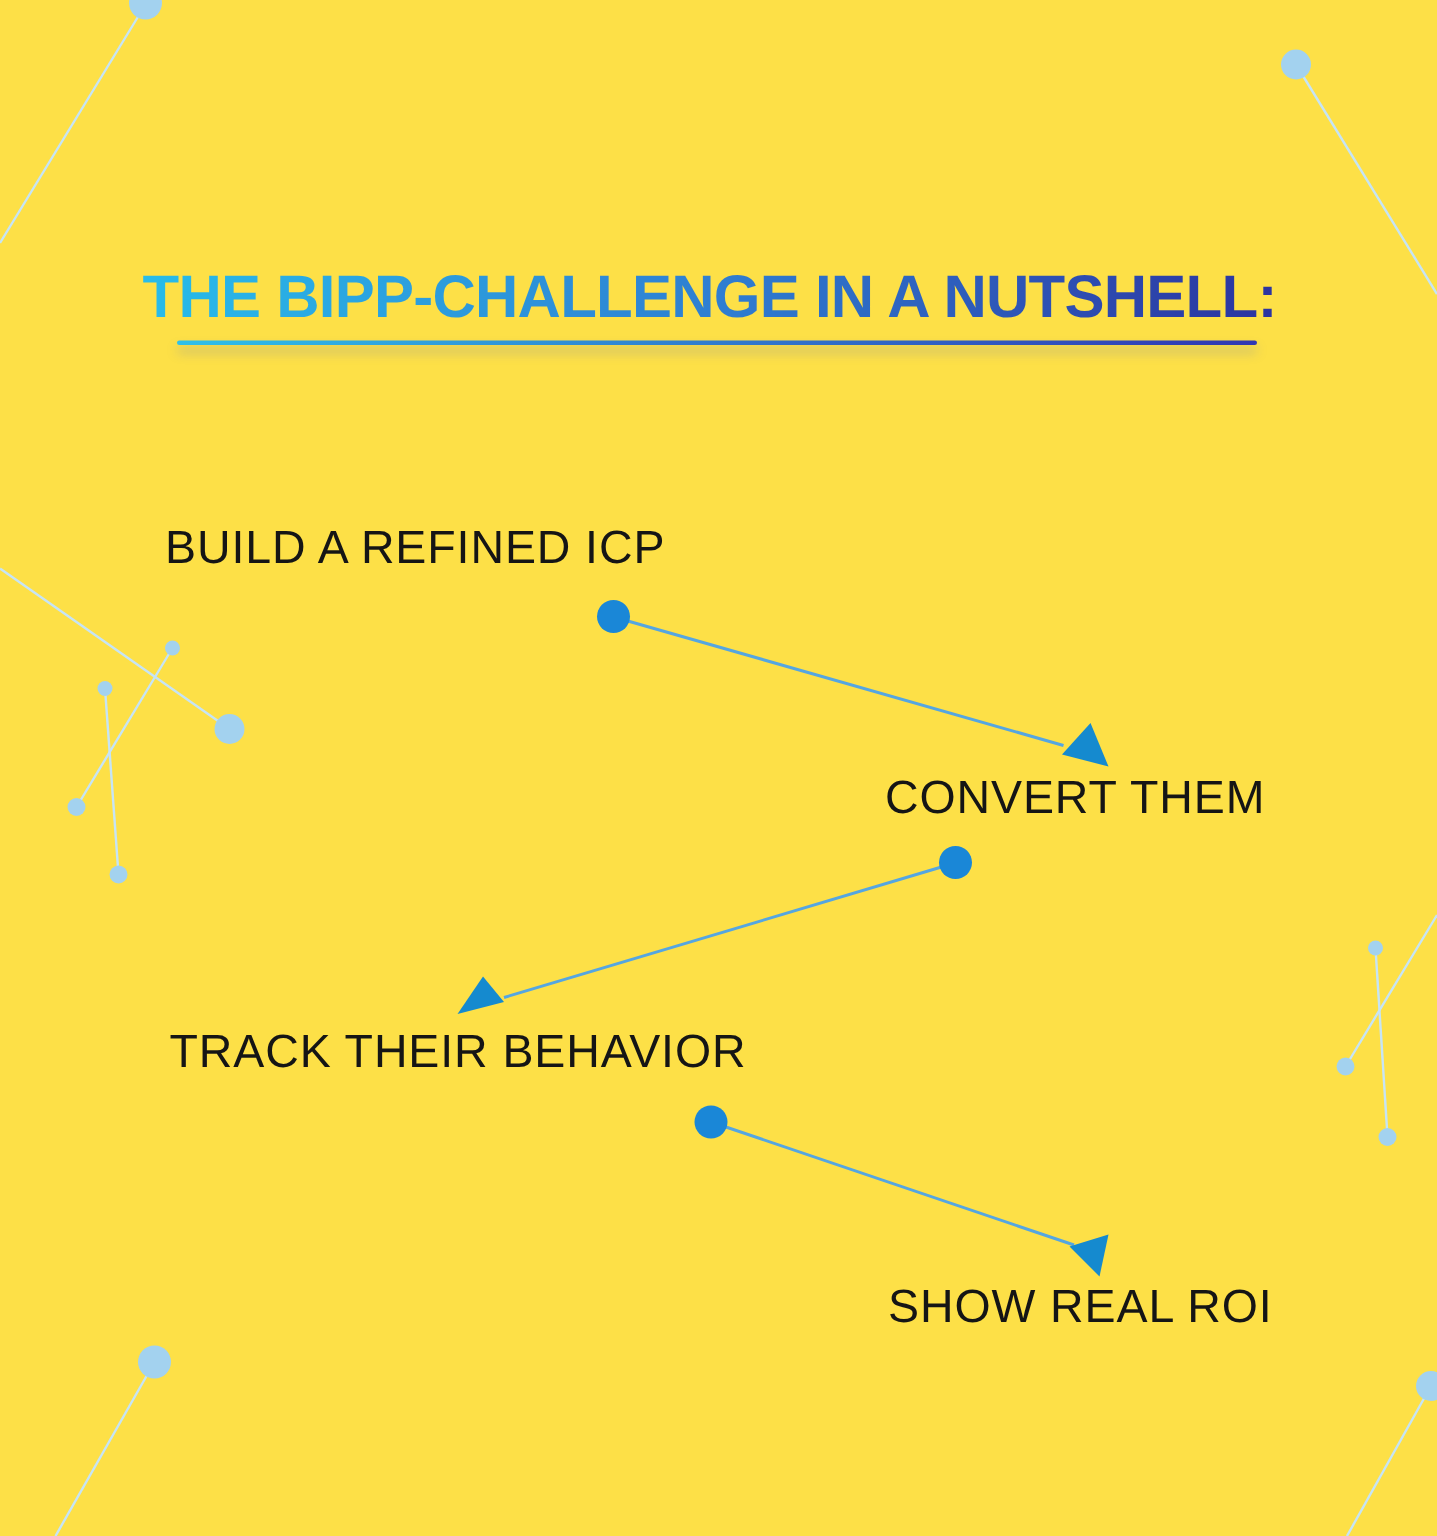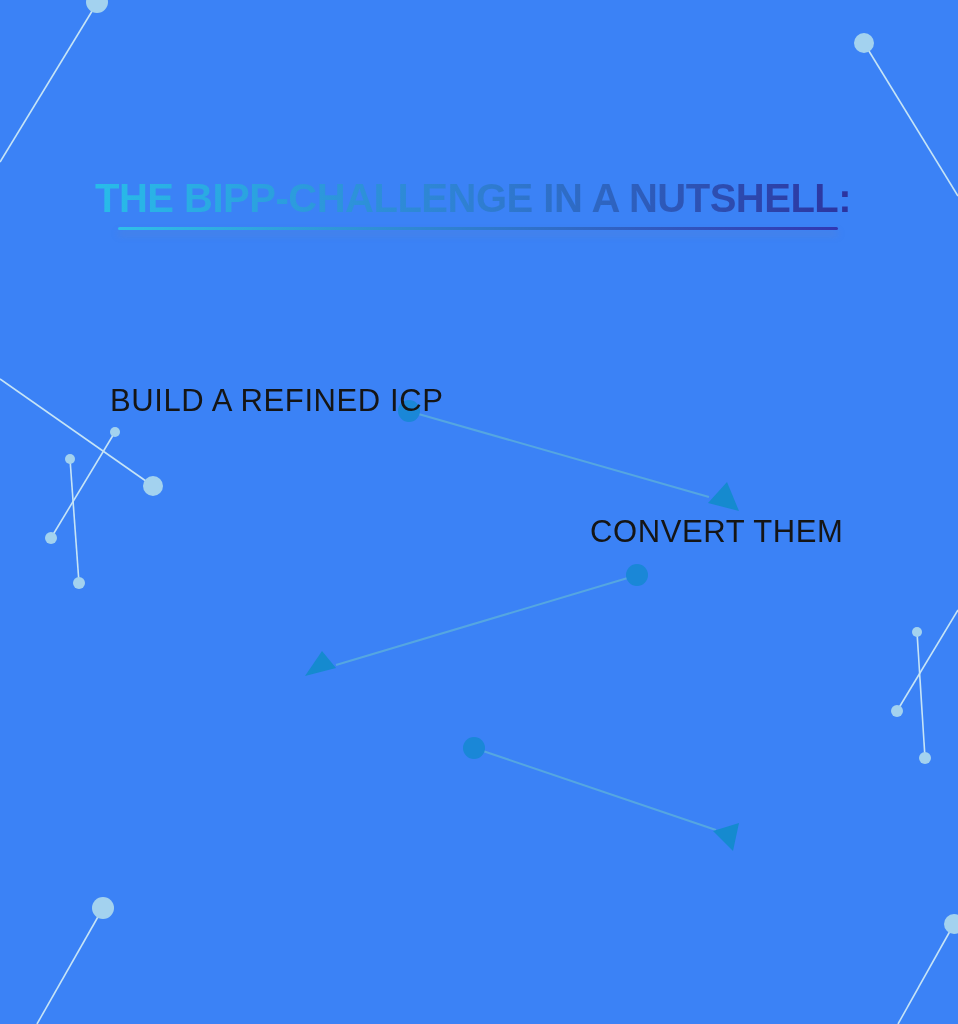--- a/index.html
+++ b/index.html
@@ -5,21 +5,21 @@
   html, body {
     margin: 0;
     padding: 0;
     background: #ffffff;
   }
   #page {
     position: relative;
     width: 958px;
     height: 1024px;
     overflow: hidden;
-    background: #3b82f6;
+    background: #fde047;
     font-family: "Liberation Sans", sans-serif;
   }
   #diagram-svg {
     position: absolute;
     left: 0;
     top: 0;
     width: 958px;
     height: 1024px;
   }
   .page-title {
@@ -90,19 +90,21 @@
       <polygon points="322,651 336,668 305,676" fill="#158acf"></polygon>
       <line x1="480" y1="750" x2="716" y2="830" stroke="#55a6e1" stroke-width="2"></line>
       <circle cx="474" cy="748" r="11" fill="#1a87d7"></circle>
       <polygon points="739,823 713,831 733,851" fill="#158acf"></polygon>
     </svg>
 
   <div class="page-title" style="background-image: linear-gradient(90deg, rgb(40, 188, 233) 0%, rgb(47, 127, 210) 50%, rgb(44, 51, 159) 100%);">THE BIPP-CHALLENGE IN A NUTSHELL:</div>
 
   <div class="title-underline" style="background-image: linear-gradient(90deg, rgb(47, 192, 233), rgb(49, 55, 178));"></div>
 
-  <div class="step-label" style="left: 110px; top: 348px; margin-top: 36px;">BUILD A REFINED ICP</div>
+  <div class="step-label" style="left: 110px; top: 348px;">BUILD A REFINED ICP</div>
 
   <div class="step-label" style="left: 590px; top: 515px;">CONVERT THEM</div>
 
+  <div class="step-label" style="left: 113px; top: 684px;">TRACK THEIR BEHAVIOR</div>
 
+  <div class="step-label" style="left: 592px; top: 854px;">SHOW REAL ROI</div>
 
 </div>
 
 </body></html>

